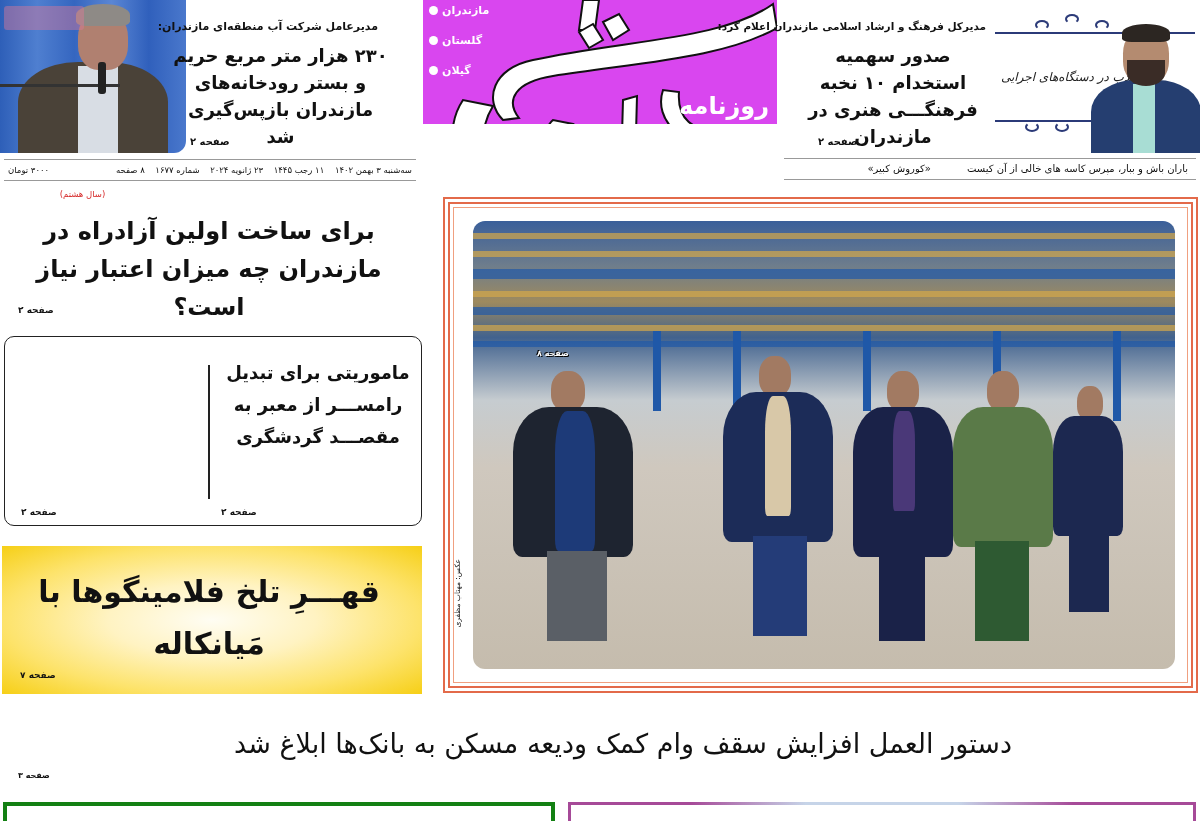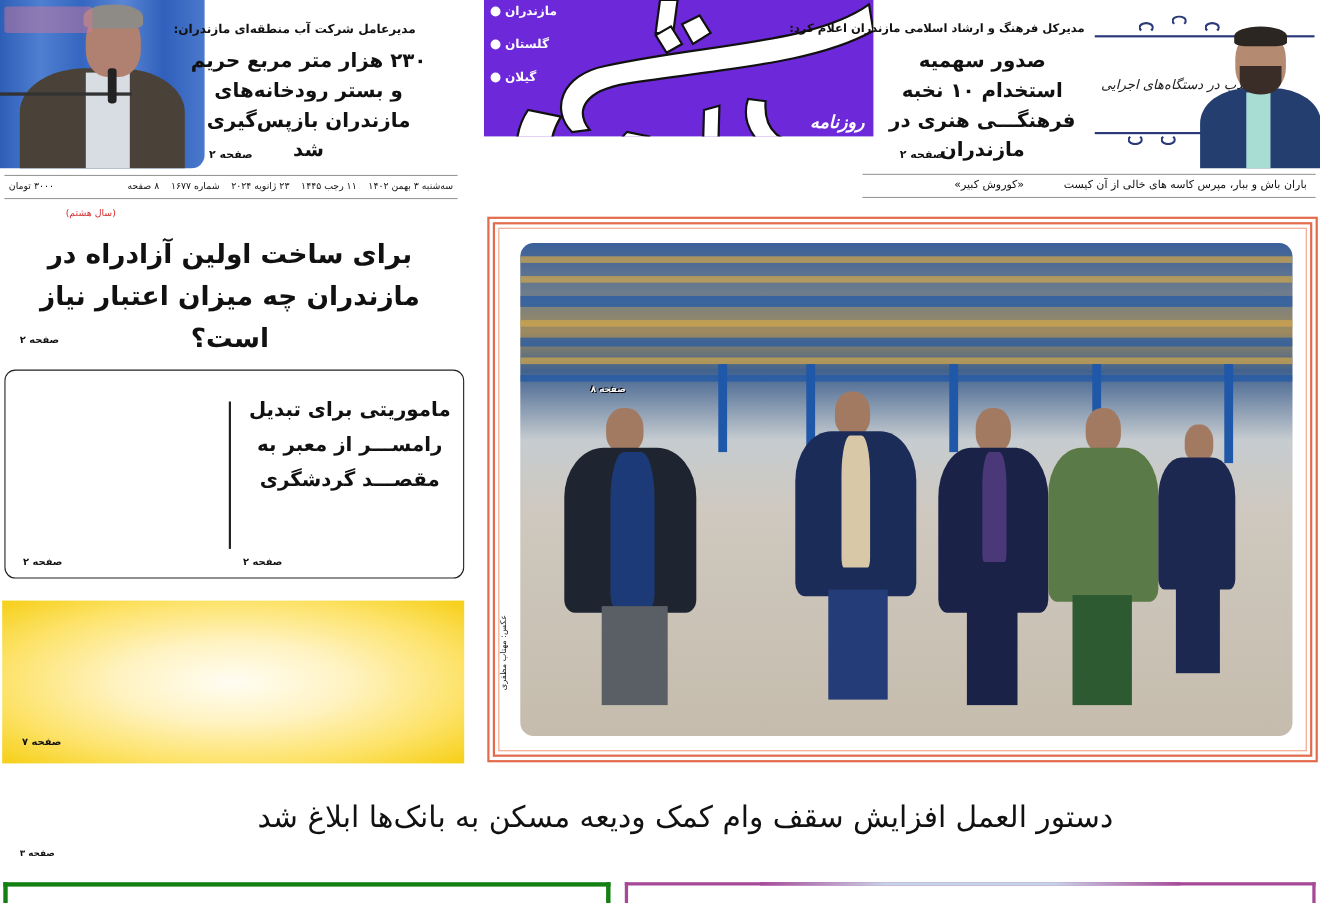--- a/index.html
+++ b/index.html
@@ -25,25 +25,25 @@
   #tl-kicker { right: 822px; top: 20px; font-size: 11px; font-weight: bold; white-space: nowrap; }
   #tl-title { right: 812px; top: 42px; width: 215px; font-size: 18px; font-weight: bold; line-height: 27px; text-align: center; }
   #tl-page { left: 190px; top: 136px; font-size: 10px; font-weight: bold; }
 
   
   #dateline { left: 4px; top: 159px; width: 412px; height: 22px; border-top: 1px solid #999; border-bottom: 1px solid #999;
     font-size: 8.5px; line-height: 20px; white-space: nowrap; display: flex; justify-content: space-between; padding: 0 4px; }
   #dateline .red { color: #d62b2b; margin-top: 24px; }
 
   
-  #masthead { left: 440px; top: 0; width: 354px; height: 124px; background: #6d28d9; overflow: hidden; }
+  #masthead { left: 423px; top: 0; width: 354px; height: 124px; background: #d946ef; overflow: hidden; }
   #masthead svg { position: absolute; left: 0; top: 0; }
   .region { position: absolute; left: 6px; font-size: 11px; color: #fff; font-weight: bold; display: flex; align-items: center; gap: 4px; direction: ltr; }
   .region .dot { width: 9px; height: 9px; border-radius: 50%; background: #fff; display: inline-block; }
-  #mast-label { position: absolute; right: 8px; bottom: 4px; color: #fff; font-size: 16px; font-weight: bold; font-style: italic; }
+  #mast-label { position: absolute; right: 8px; bottom: 4px; color: #fff; font-size: 24px; font-weight: bold; }
 
   
   #tr-photo { left: 995px; top: 0; width: 205px; height: 153px; overflow: hidden; background: #fff; }
   #tr-photo .orn { position: absolute; left: 0; width: 200px; height: 2px; background: #2b3a78; }
   #tr-photo .orn-curl { position: absolute; width: 14px; height: 10px; border: 2px solid #2b3a78; border-radius: 50%; border-bottom-color: transparent; }
   #tr-photo .script { position: absolute; left: 6px; top: 70px; font-family: "DejaVu Serif", serif; font-size: 12px; font-style: italic; color: #222; }
   #tr-photo .head { position: absolute; left: 128px; top: 28px; width: 46px; height: 56px; border-radius: 45% 45% 40% 40%; background: #b48b70; }
   #tr-photo .hair { position: absolute; left: 127px; top: 24px; width: 48px; height: 18px; border-radius: 50% 50% 20% 20%; background: #2c2622; }
   #tr-photo .beard { position: absolute; left: 132px; top: 60px; width: 38px; height: 26px; border-radius: 0 0 50% 50%; background: #3a2c26; }
   #tr-photo .suit { position: absolute; left: 96px; top: 80px; width: 110px; height: 80px; border-radius: 40% 40% 0 0; background: #253e70; }
@@ -179,20 +179,21 @@
 <div id="hwy-page" class="abs">صفحه ۲</div>
 
 <div id="twin-box" class="abs">
   <div id="twin-a" class="twin-title">ماموریتی برای تبدیل رامســـر از معبر به مقصـــد گردشگری</div>
   <div id="twin-divider"></div>
   <div id="twin-a-page" class="twin-page">صفحه ۲</div>
   <div id="twin-b-page" class="twin-page">صفحه ۲</div>
 </div>
 
 <div id="flamingo-box" class="abs">
+  <div id="flamingo-title">قهـــرِ تلخ فلامینگوها با مَیانکاله</div>
   <div id="flamingo-page">صفحه ۷</div>
 </div>
 
 <div id="feature-frame" class="abs">
   <div id="feature-photo">
 
     <div class="beam" style="top:12px;"></div>
     <div class="beam" style="top:30px;"></div>
     <div class="beam" style="top:48px; background:#1f58a8; height:10px;"></div>
     <div class="beam" style="top:70px;"></div>

